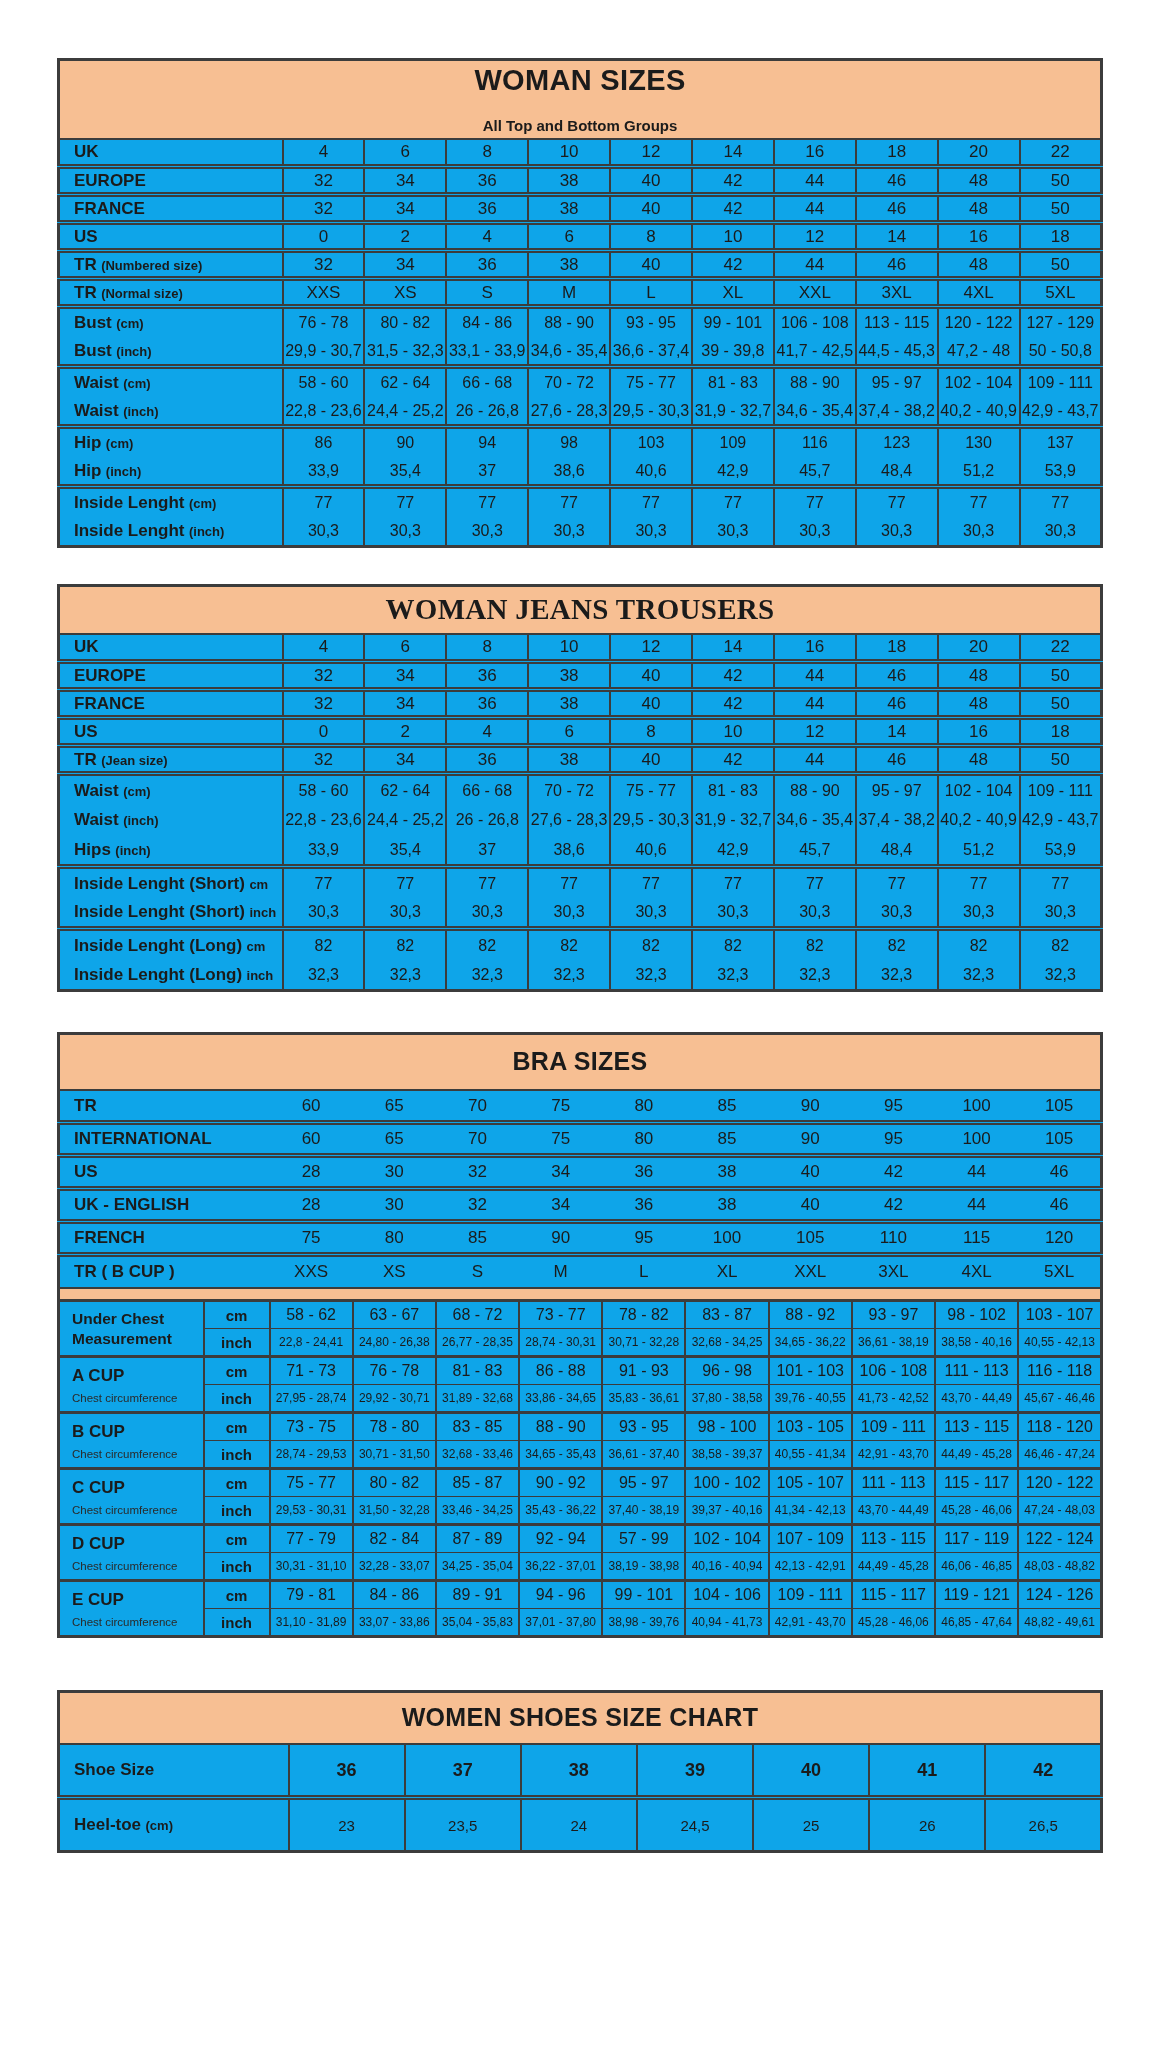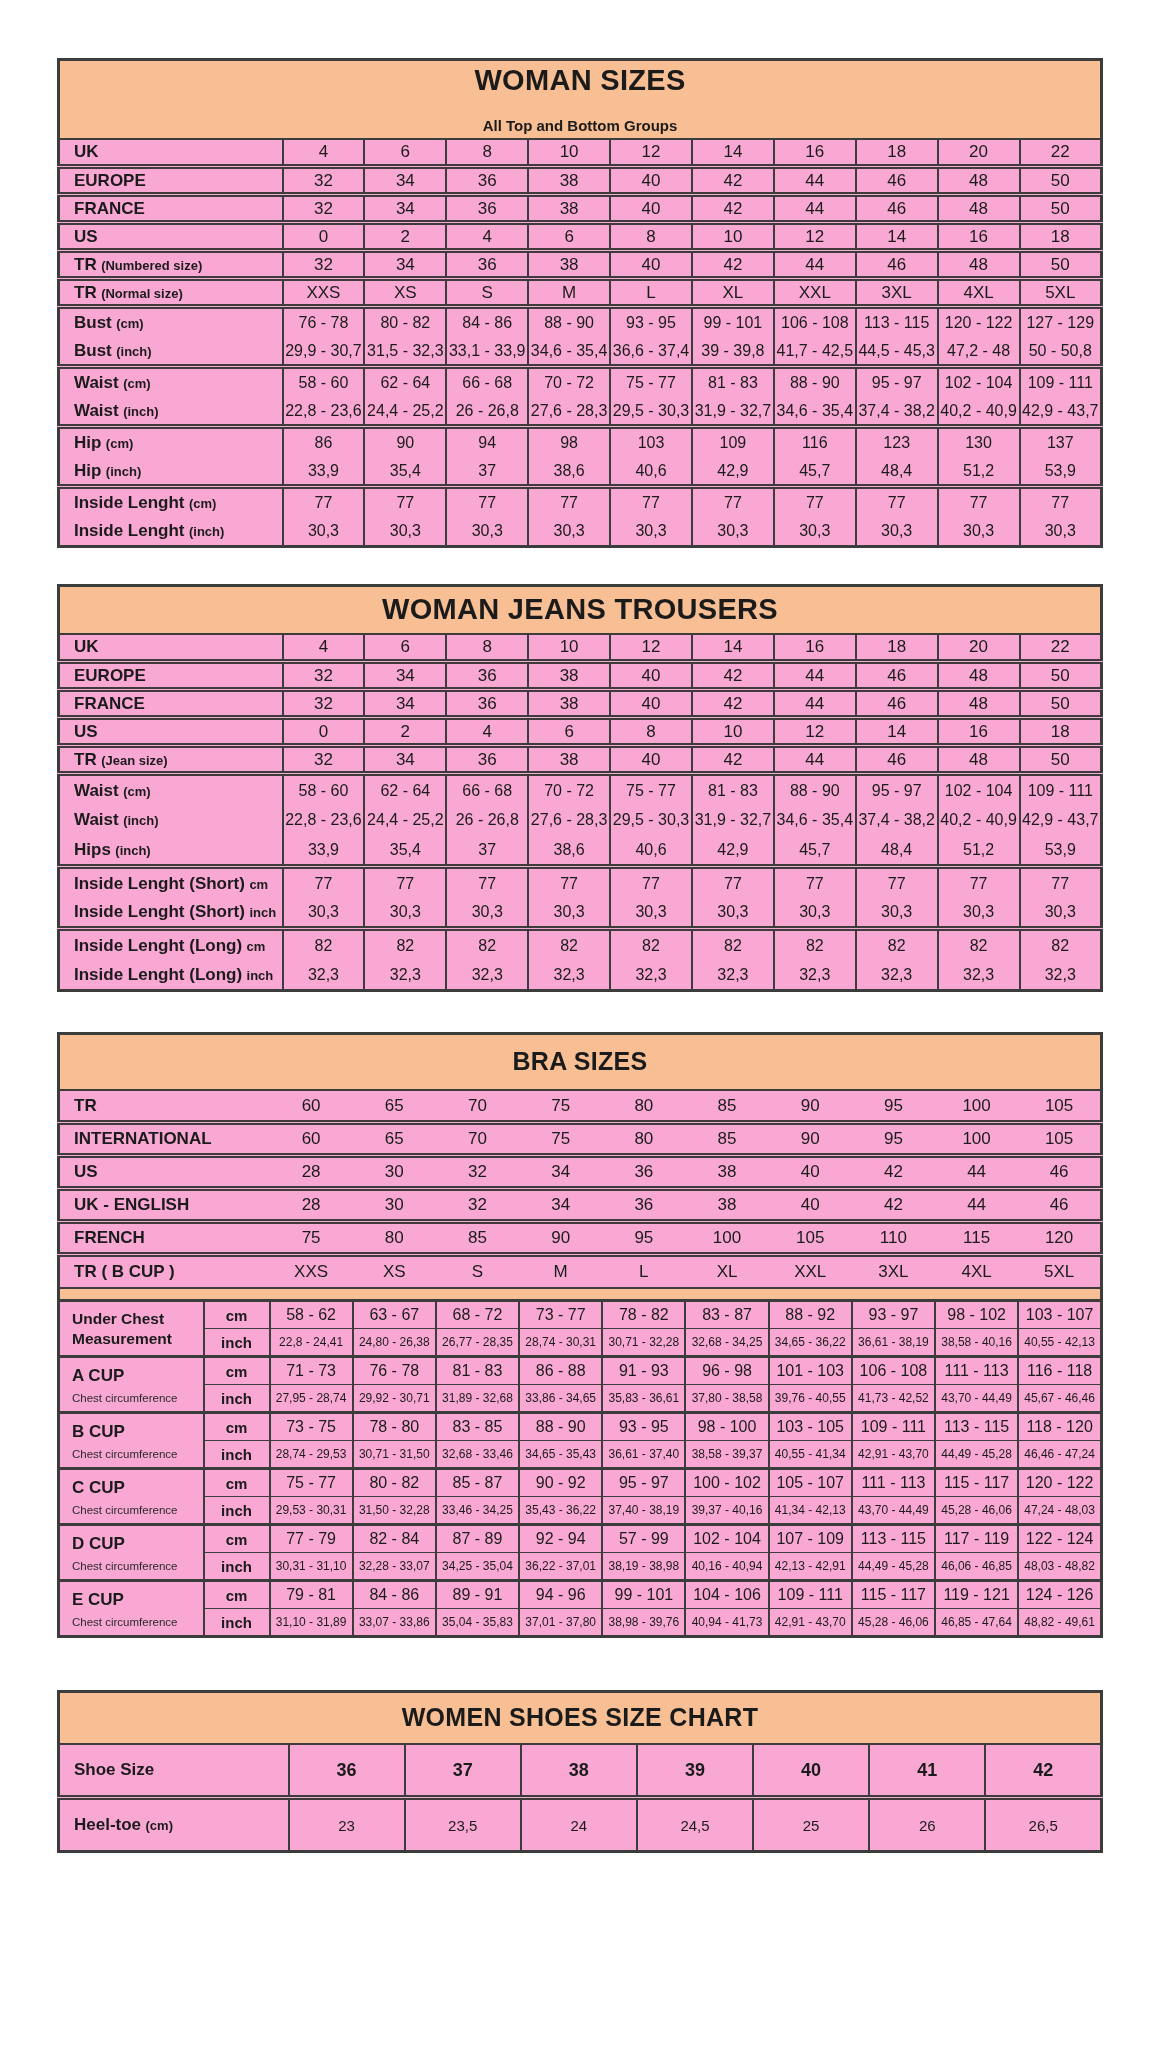--- a/index.html
+++ b/index.html
@@ -9,35 +9,35 @@
   }
   *{box-sizing:border-box;margin:0;padding:0;}
   html,body{background:#ffffff;}
   body{
     width:1164px;height:2048px;overflow:hidden;
     font-family:"Liberation Sans",sans-serif;color:var(--ink);
   }
   .page{padding:58px 61px 0 57px;}
   table.size-table{
     width:1046px;border-collapse:collapse;table-layout:fixed;
-    border:3px solid var(--bd);background:#f9a8d4;
+    border:3px solid var(--bd);background:#0ea5e9;
   }
   table.size-table th.title-cell{
     background:var(--peach);
     border-bottom:2.5px solid var(--bd);
     text-align:center;vertical-align:middle;padding:4px 0;
   }
   .t-title{font-size:29px;font-weight:700;letter-spacing:.3px;line-height:1.1;}
   .t-sub{font-size:15px;font-weight:700;margin-top:20px;}
   #t-woman{margin-bottom:36px;}
   #t-jeans{margin-bottom:40px;}
   #t-bra{margin-bottom:52px;}
   
   #t-woman th.title-cell{height:64px;}
-  #t-jeans th.title-cell{height:48px;}
+  #t-jeans th.title-cell{height:48px;font-family:Liberation Serif, serif;}
   #t-bra th.title-cell{height:56px;}
   #t-shoes th.title-cell{height:52px;}
   
   td{vertical-align:middle;}
   td.label{text-align:left;padding-left:14px;white-space:nowrap;}
   td.label .lbl{font-size:17px;font-weight:700;text-align:center;}
   td.label .note{font-size:13px;font-weight:700;}
   td.val{text-align:center;font-size:17px;white-space:nowrap;}
   tr.pair td.val{font-size:16px;}
   td.val.small{font-size:13.5px;}

